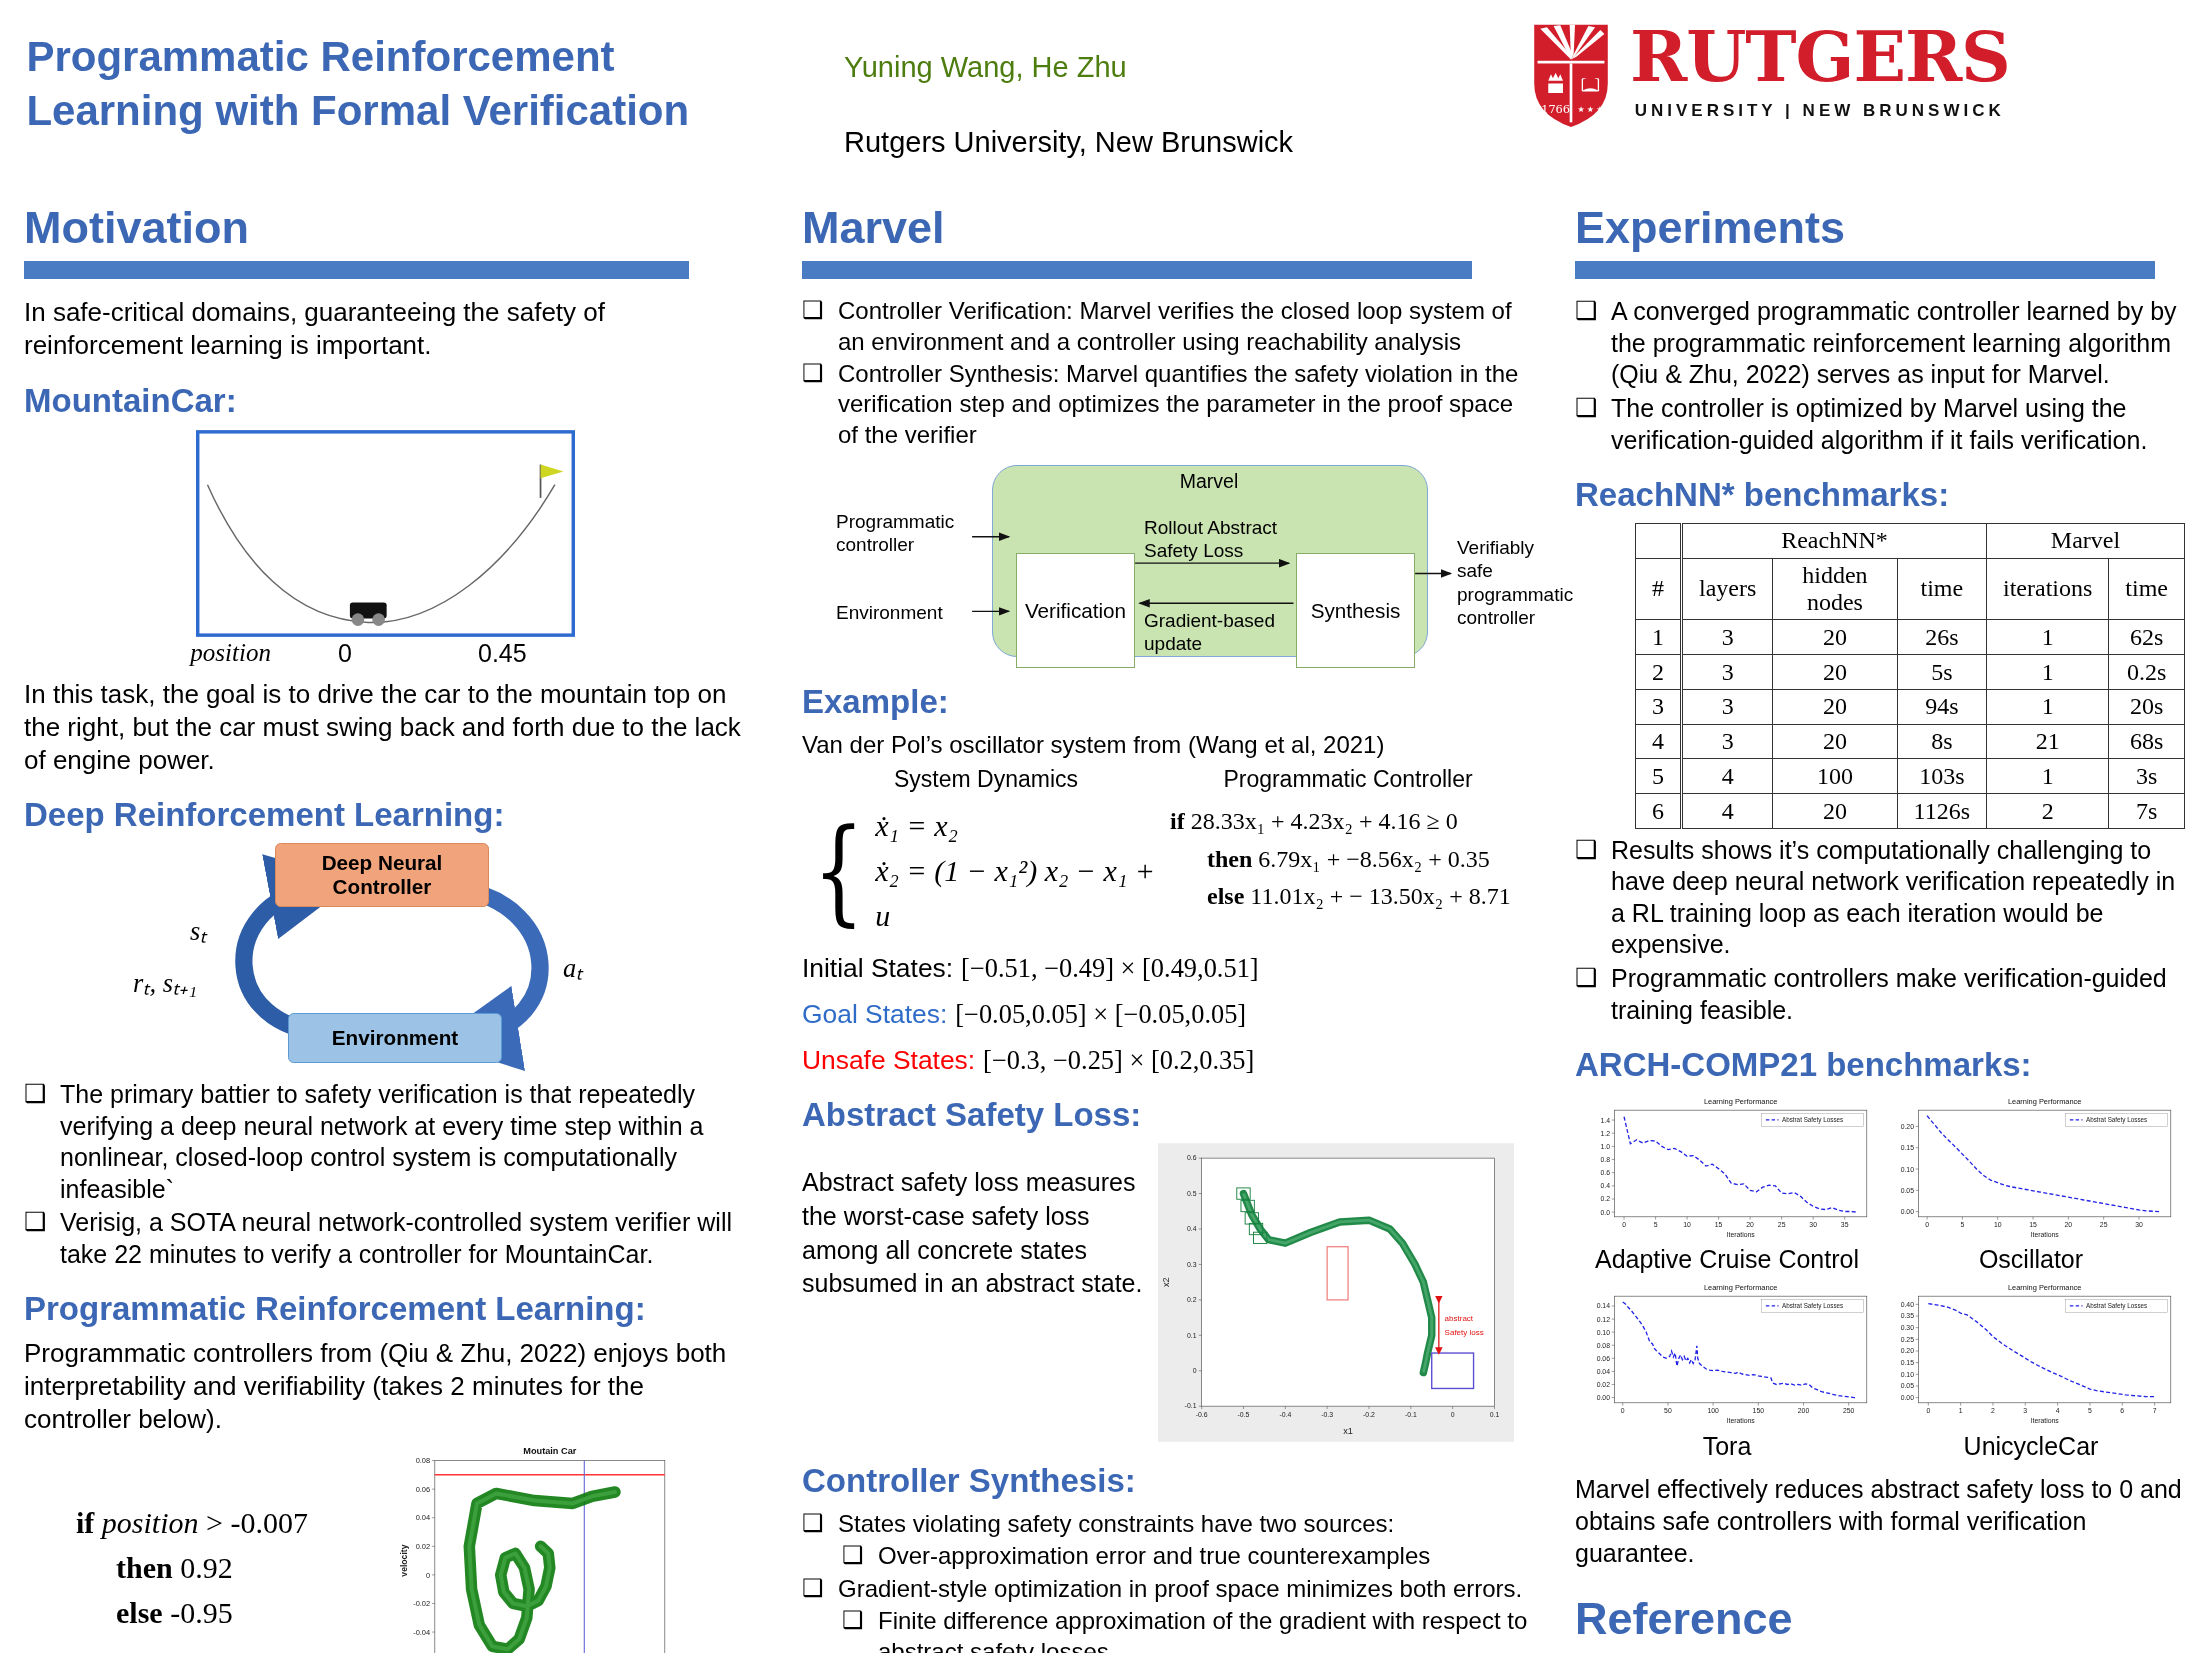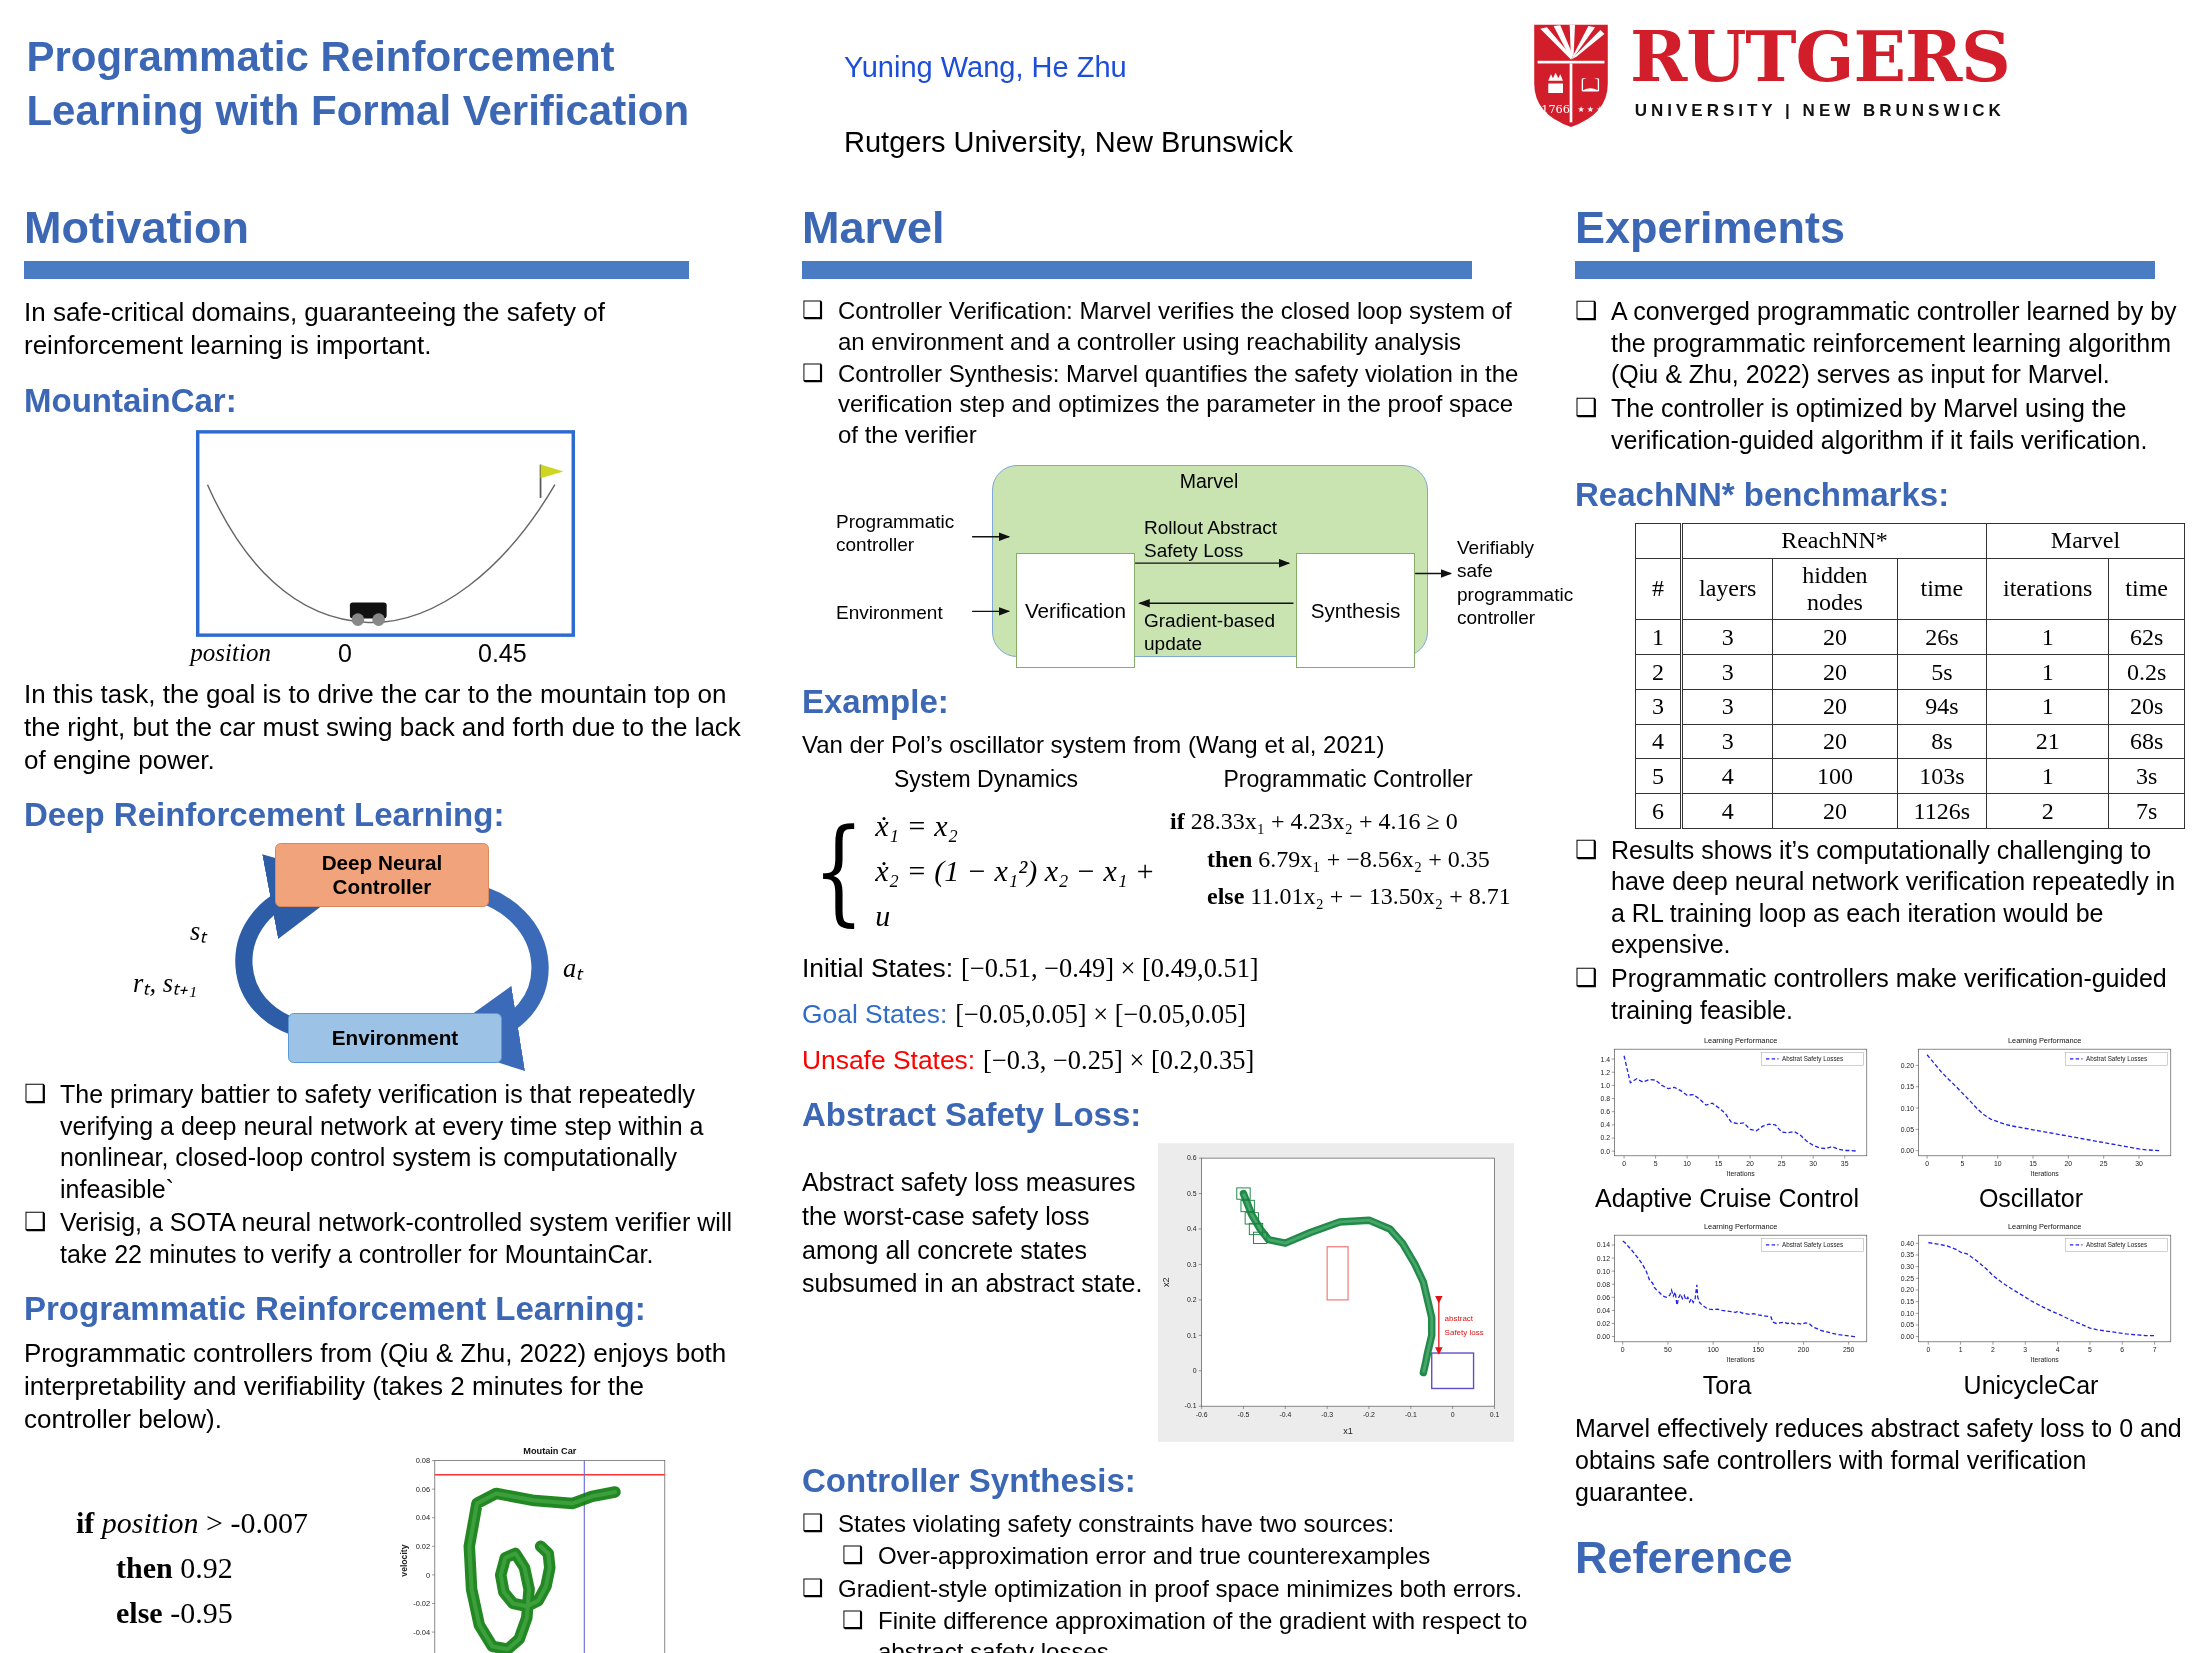--- a/index.html
+++ b/index.html
@@ -1,19 +1,19 @@
 <!DOCTYPE html>
 <html style="font-size:9.2px"><head>
 <meta charset="utf-8">
 <style>
   html,body{margin:0;padding:0;width:2205px;height:1654px;overflow:hidden;background:#fff;}
   .page{position:relative;width:2205px;height:1654px;background:#ffffff;font-family:"Liberation Sans",sans-serif;color:#000;}
   
   .title{position:absolute;left:26.4px;top:30px;font-size:42px;line-height:1.28;font-weight:bold;color:#3c67b4;white-space:pre-line;}
-  .authors{position:absolute;left:844px;top:51px;font-size:29px;color:#1d4ed8;}
+  .authors{position:absolute;left:844px;top:51px;font-size:29px;color:#4d7c0f;}
   .affil{position:absolute;left:844px;top:126px;font-size:29px;color:#000;}
   .logo{position:absolute;left:1528px;top:22px;display:flex;align-items:flex-start;}
   .logo-word{font-family:"DejaVu Serif",serif;font-weight:bold;font-size:69px;color:#d21e2b;line-height:1;margin-left:16px;letter-spacing:-1.1px;}
   .logo-tag{font-size:17px;font-weight:bold;color:#111;letter-spacing:4px;margin-left:20.7px;margin-top:10.3px;}
   
   .col{position:absolute;top:202px;}
   .col-left{left:24px;width:719px;}
   .col-mid{left:802px;width:727px;}
   .col-right{left:1575px;width:610px;}
   h2{margin:0;font-size:45px;font-weight:bold;color:#3c67b4;}
@@ -463,20 +463,21 @@
           </tr>
         </tbody>
     </table>
 
     <ul class="blt">
 
     <li class="lvl1"><span>Results shows it’s computationally challenging to have deep neural network verification repeatedly in a RL training loop as each iteration would be expensive.</span></li>
         <li class="lvl1"><span>Programmatic controllers make verification-guided training feasible.</span></li>
       </ul>
 
+    <h3>ARCH-COMP21 benchmarks:</h3>
 
     <div class="plots">
       <div class="plotcell"><svg id="plot-acc" width="293" height="149" viewBox="0 0 510 260">
             <rect x="0" y="0" width="510" height="260" fill="#fff"></rect>
             <rect x="58" y="30" width="440" height="186" fill="#fff" stroke="#555" stroke-width="1.2"></rect>
             <line x1="74.5" y1="216" x2="74.5" y2="221" stroke="#555" stroke-width="1"></line>
             <text x="74.5" y="233" font-size="12" text-anchor="middle" fill="#222" font-family="Liberation Sans, sans-serif">0</text>
             <line x1="129.5" y1="216" x2="129.5" y2="221" stroke="#555" stroke-width="1"></line>
             <text x="129.5" y="233" font-size="12" text-anchor="middle" fill="#222" font-family="Liberation Sans, sans-serif">5</text>
             <line x1="184.5" y1="216" x2="184.5" y2="221" stroke="#555" stroke-width="1"></line>

